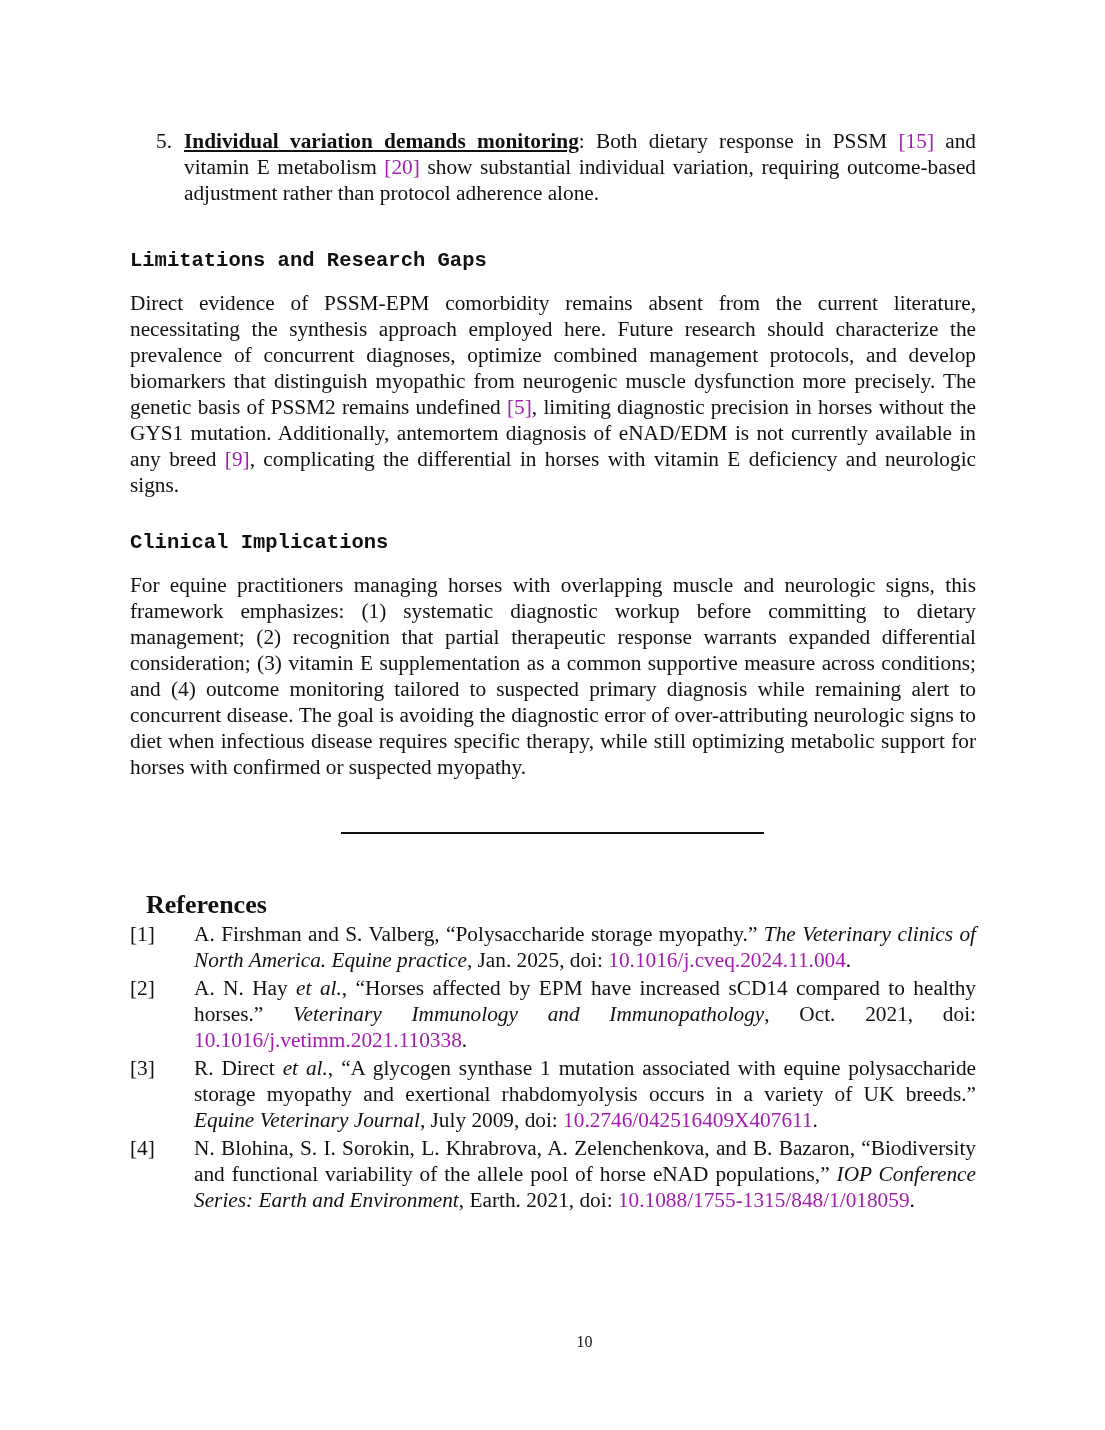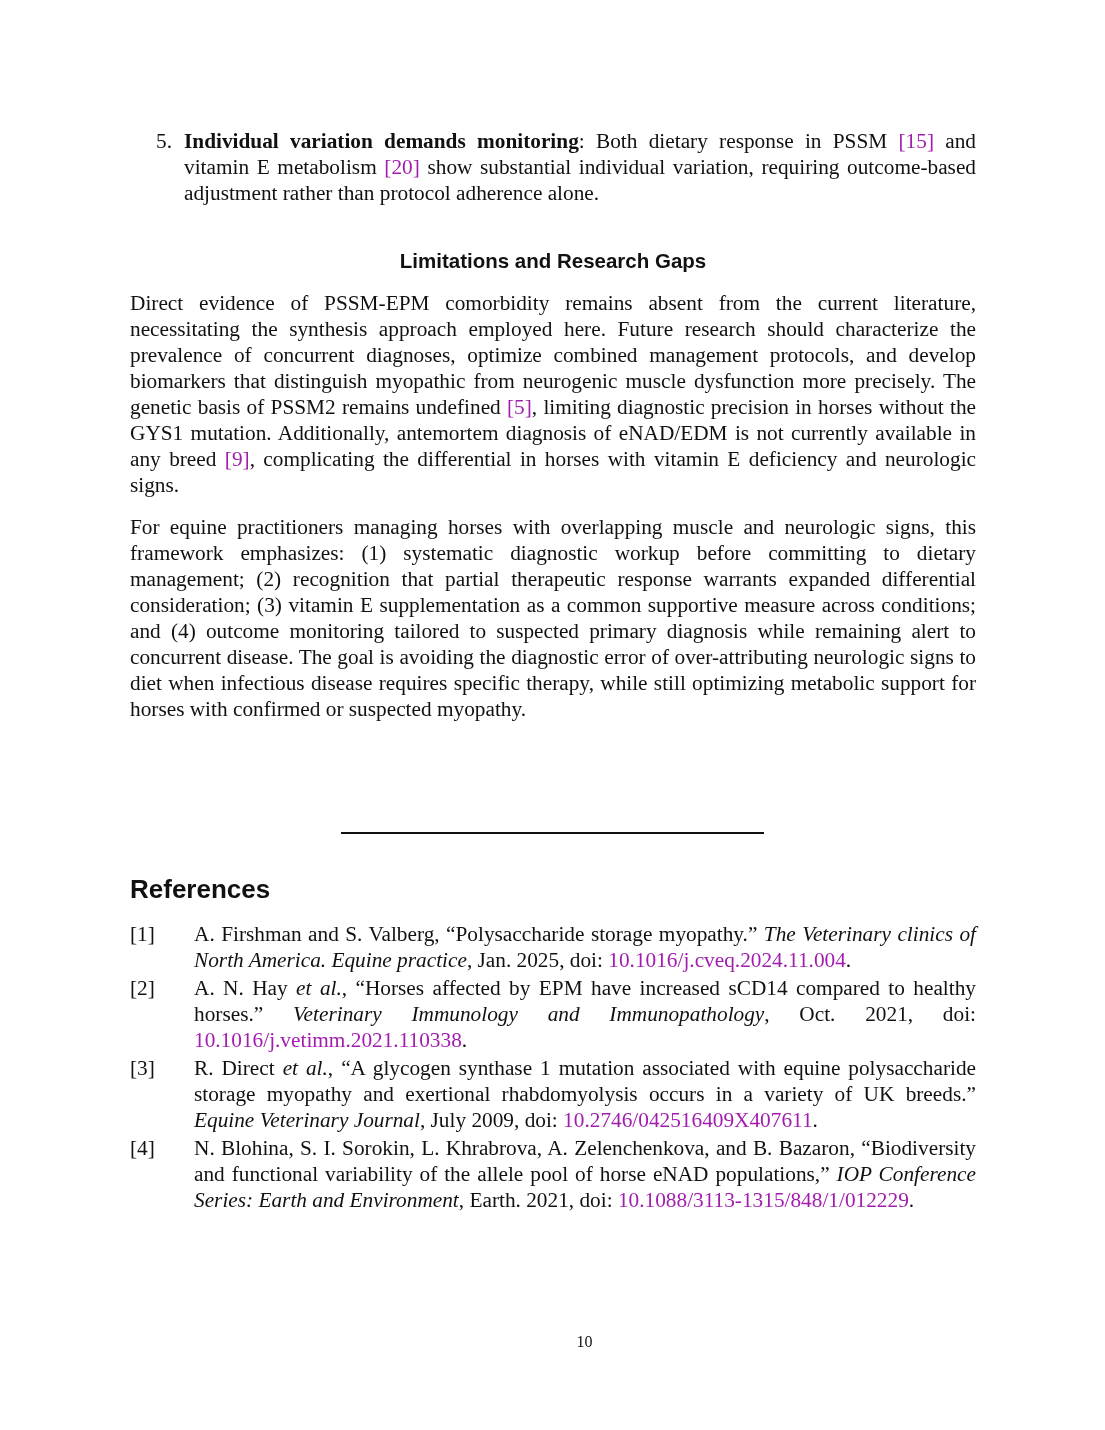--- a/index.html
+++ b/index.html
@@ -9,30 +9,30 @@
       color: #111111;
     }
     .page { position: absolute; left: 130px; top: 128px; width: 846px; }
     .txt {
       font-family: "Liberation Serif", "DejaVu Serif", serif;
       font-size: 21.3px; line-height: 26px; text-align: justify;
     }
     .link { color: #a21caf; text-decoration: none; }
     .list-item { position: relative; padding-left: 54px; margin: 0; }
     .list-num { position: absolute; left: 26px; top: 0; }
-    .b { font-weight: bold; }
+    .b { font-weight: bold; text-decoration: underline; }
     h3.sec {
-      font-family: Liberation Sans, sans-serif;
-      font-weight: bold; font-size: 20.5px; margin: 0; line-height: 26px; text-align: center;
+      font-family: Liberation Mono, monospace;
+      font-weight: bold; font-size: 20.5px; margin: 0; line-height: 26px;
     }
     p { margin: 0; }
     .rule { position: absolute; left: 341px; top: 832px; width: 423px; height: 1.5px; background: #111; }
     h2.refs {
-      position: absolute; left: 130px; top: 873px; margin: 0;
-      font-family: Liberation Sans, sans-serif;
+      position: absolute; left: 130px; top: 873px; margin: 16px;
+      font-family: Liberation Serif, serif;
       font-weight: bold; font-size: 26px; line-height: 32px;
     }
     .reflist { position: absolute; left: 130px; top: 921px; width: 846px; }
     .ref { position: relative; padding-left: 64px; margin-bottom: 2px; }
     .ref-num { position: absolute; left: 0; top: 0; }
     .i { font-style: italic; }
     .pagenum {
       position: absolute; left: 0; width: 1105px; top: 1333px; text-align: center;
       font-family: "Liberation Serif", "DejaVu Serif", serif; font-size: 16px; margin-left: 32px;
     }
@@ -41,35 +41,36 @@
 <body>
 
 <div class="page">
   <p class="txt list-item">
     <span class="list-num">5.</span><span class="b">Individual variation demands monitoring</span><span>: Both dietary response in PSSM </span><a class="link">[15]</a><span> and vitamin E metabolism </span><a class="link">[20]</a><span> show substantial individual variation, requiring outcome-based adjustment rather than protocol adherence alone.</span>
   </p>
 
   <h3 class="sec" style="margin-top:42px">Limitations and Research Gaps</h3>
   <p class="txt" style="margin-top:16px"><span>Direct evidence of PSSM-EPM comorbidity remains absent from the current literature, necessitating the synthesis approach employed here.  Future research should characterize the prevalence of concurrent diagnoses, optimize combined management protocols, and develop biomarkers that distinguish myopathic from neurogenic muscle dysfunction more precisely.  The genetic basis of PSSM2 remains undefined </span><a class="link">[5]</a><span>, limiting diagnostic precision in horses without the GYS1 mutation.  Additionally, antemortem diagnosis of eNAD/EDM is not currently available in any breed </span><a class="link">[9]</a><span>, complicating the differential in horses with vitamin E deficiency and neurologic signs.</span></p>
 
+  <h3 class="sec" style="margin-top:32px">Clinical Implications</h3>
   <p class="txt" style="margin-top:16px">For equine practitioners managing horses with overlapping muscle and neurologic signs, this framework emphasizes:  (1) systematic diagnostic workup before committing to dietary management; (2) recognition that partial therapeutic response warrants expanded differential consideration; (3) vitamin E supplementation as a common supportive measure across conditions; and (4) outcome monitoring tailored to suspected primary diagnosis while remaining alert to concurrent disease.  The goal is avoiding the diagnostic error of over-attributing neurologic signs to diet when infectious disease requires specific therapy, while still optimizing metabolic support for horses with confirmed or suspected myopathy.</p>
 </div>
 
 <div class="rule"></div>
 
 <h2 class="refs">References</h2>
 
 <div class="reflist">
   <div class="txt ref">
     <span class="ref-num">[1]</span><span>A. Firshman and S. Valberg, “Polysaccharide storage myopathy.”  </span><span class="i">The Veterinary clinics of North America. Equine practice</span><span>, Jan. 2025, doi: </span><a class="link">10.1016/j.cveq.2024.11.004</a><span>.</span>
   </div>
   <div class="txt ref">
     <span class="ref-num">[2]</span><span>A. N. Hay </span><span class="i">et al.</span><span>, “Horses affected by EPM have increased sCD14 compared to healthy horses.”  </span><span class="i">Veterinary Immunology and Immunopathology</span><span>, Oct.  2021, doi: </span><a class="link">10.1016/j.vetimm.2021.110338</a><span>.</span>
   </div>
   <div class="txt ref">
     <span class="ref-num">[3]</span><span>R. Direct </span><span class="i">et al.</span><span>, “A glycogen synthase 1 mutation associated with equine polysaccharide storage myopathy and exertional rhabdomyolysis occurs in a variety of UK breeds.” </span><span class="i">Equine Veterinary Journal</span><span>, July 2009, doi: </span><a class="link">10.2746/042516409X407611</a><span>.</span>
   </div>
   <div class="txt ref">
-    <span class="ref-num">[4]</span><span>N. Blohina, S. I. Sorokin, L. Khrabrova, A. Zelenchenkova, and B. Bazaron, “Biodiversity and functional variability of the allele pool of horse eNAD populations,” </span><span class="i">IOP Conference Series: Earth and Environment</span><span>, Earth.  2021, doi: </span><a class="link">10.1088/3113-1315/848/1/012229</a><span>.</span>
+    <span class="ref-num">[4]</span><span>N. Blohina, S. I. Sorokin, L. Khrabrova, A. Zelenchenkova, and B. Bazaron, “Biodiversity and functional variability of the allele pool of horse eNAD populations,” </span><span class="i">IOP Conference Series: Earth and Environment</span><span>, Earth.  2021, doi: </span><a class="link">10.1088/1755-1315/848/1/018059</a><span>.</span>
   </div>
 </div>
 
 <div class="pagenum">10</div>
 
 </body></html>

